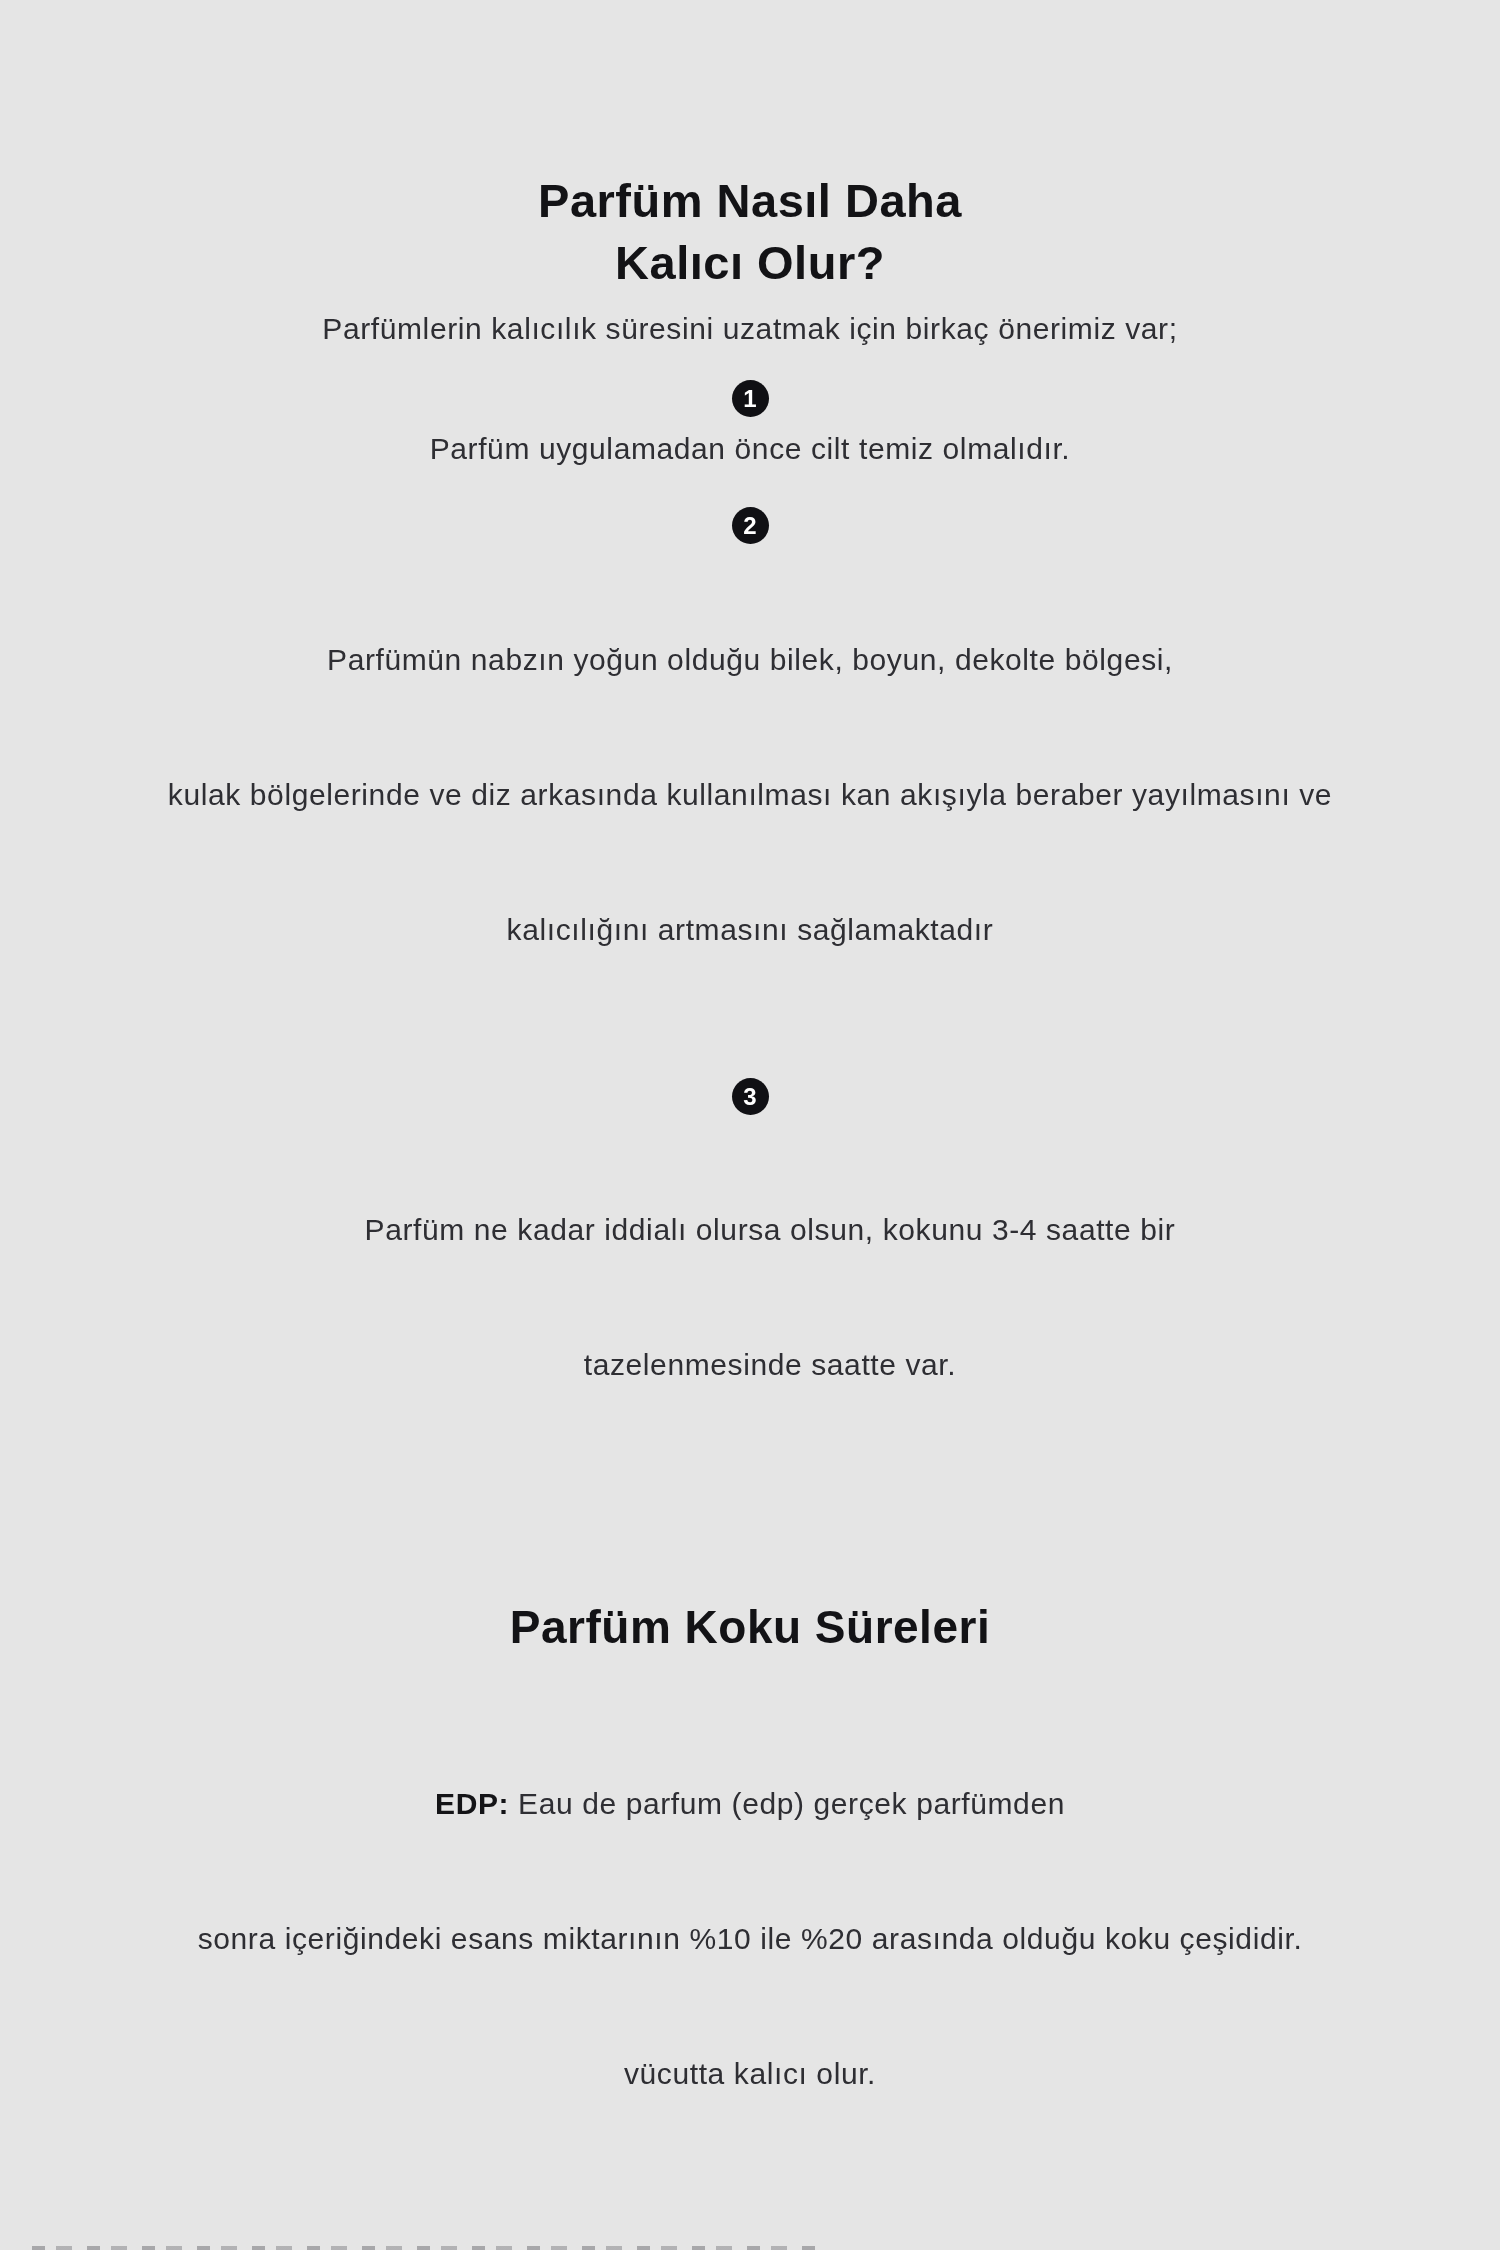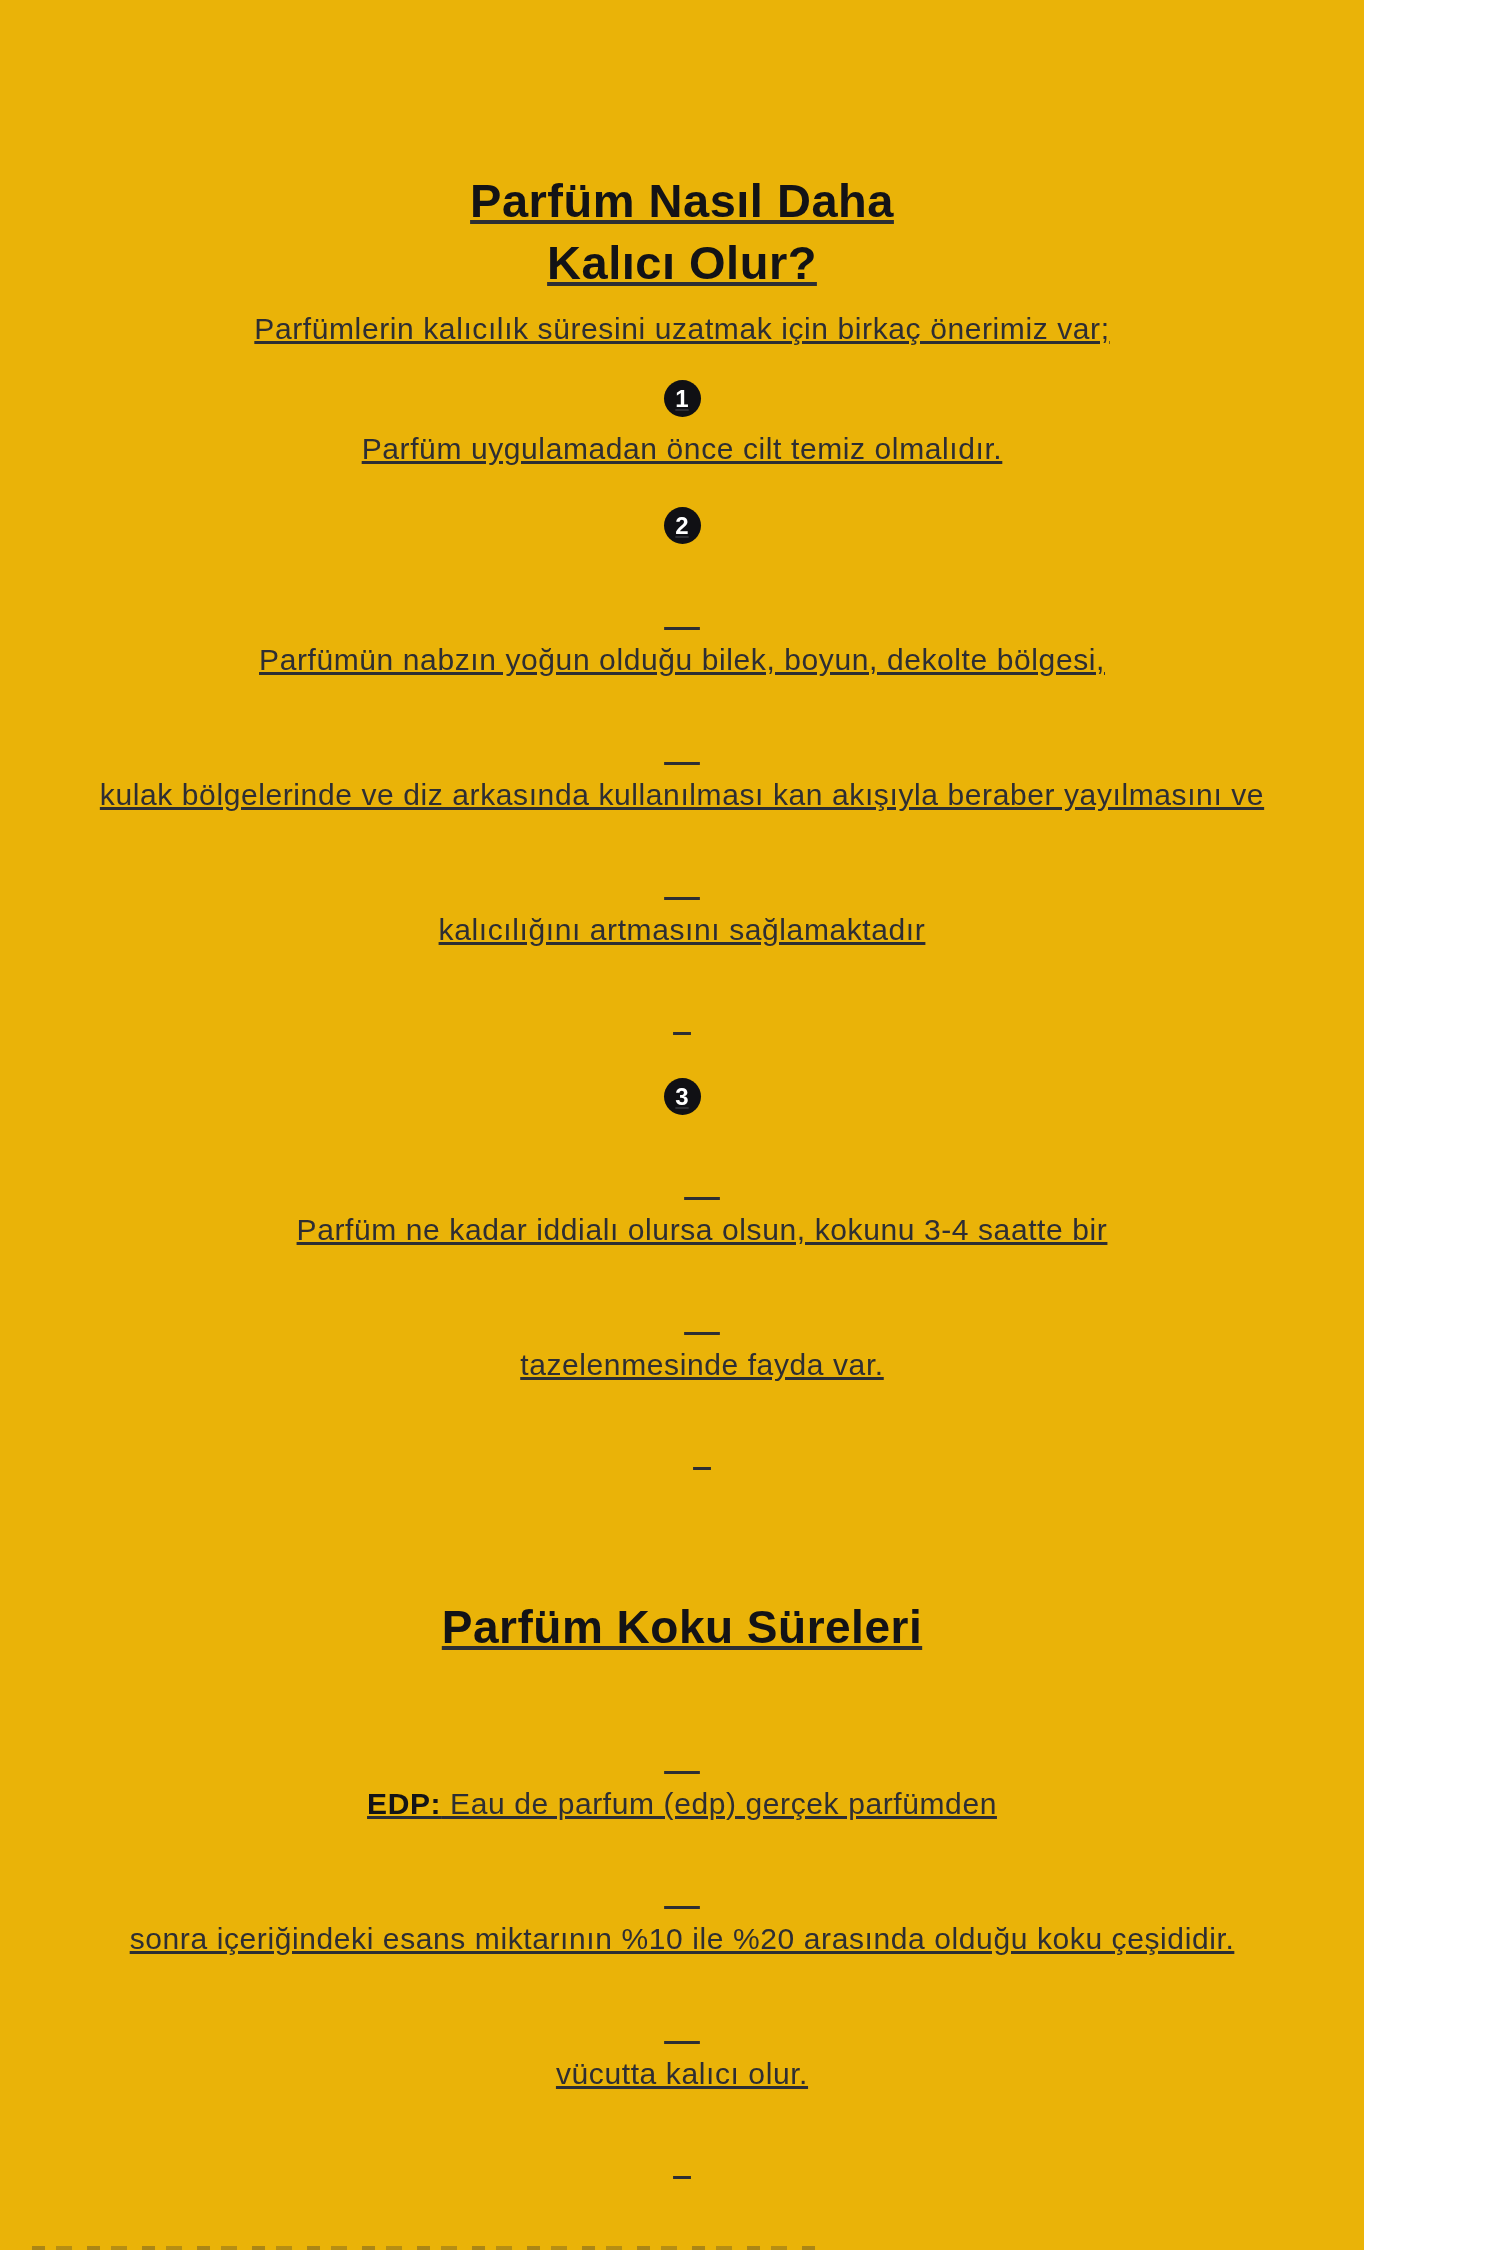--- a/index.html
+++ b/index.html
@@ -1,24 +1,23 @@
 <!DOCTYPE html>
 <html><head>
 <meta charset="utf-8">
 <style>
   html,body{margin:0;padding:0;}
   .canvas{
     position:relative;
-    width:1364px;height:2250px;
-    background:#eab308;
+    width:1500px;height:2250px;
+    background:#e5e5e5;
     font-family:"Liberation Sans",sans-serif;
     color:#2E2E33;
     text-align:center;
     overflow:hidden;
-    text-decoration:underline;
   }
   .h-title{
     margin:170px 0 0 0;
     font-size:47px;line-height:62px;font-weight:700;
     color:#131316;letter-spacing:0.5px;
   }
   .h-section{
     font-size:46px;line-height:60px;font-weight:700;
     color:#131316;letter-spacing:0.5px;margin:0;
   }
@@ -71,21 +70,21 @@
   <div class="badge mt-badge2">2</div>
   <p class="body mt-step2">
     <span class="line">Parfümün nabzın yoğun olduğu bilek, boyun, dekolte bölgesi,</span>
     <span class="line">kulak bölgelerinde ve diz arkasında kullanılması kan akışıyla beraber yayılmasını ve</span>
     <span class="line">kalıcılığını artmasını sağlamaktadır</span>
   </p>
 
   <div class="badge mt-badge3">3</div>
   <p class="body mt-step3">
     <span class="line">Parfüm ne kadar iddialı olursa olsun, kokunu 3-4 saatte bir</span>
-    <span class="line">tazelenmesinde fayda var.</span>
+    <span class="line">tazelenmesinde saatte var.</span>
   </p>
 
   <h2 class="h-section mt-h2">Parfüm Koku Süreleri</h2>
 
   <p class="body mt-edp">
     <span class="line"><span class="lbl">EDP:</span><span> Eau de parfum (edp) gerçek parfümden</span></span>
     <span class="line">sonra içeriğindeki esans miktarının %10 ile %20 arasında olduğu koku çeşididir.</span>
     <span class="line">vücutta kalıcı olur.</span>
   </p>
 

